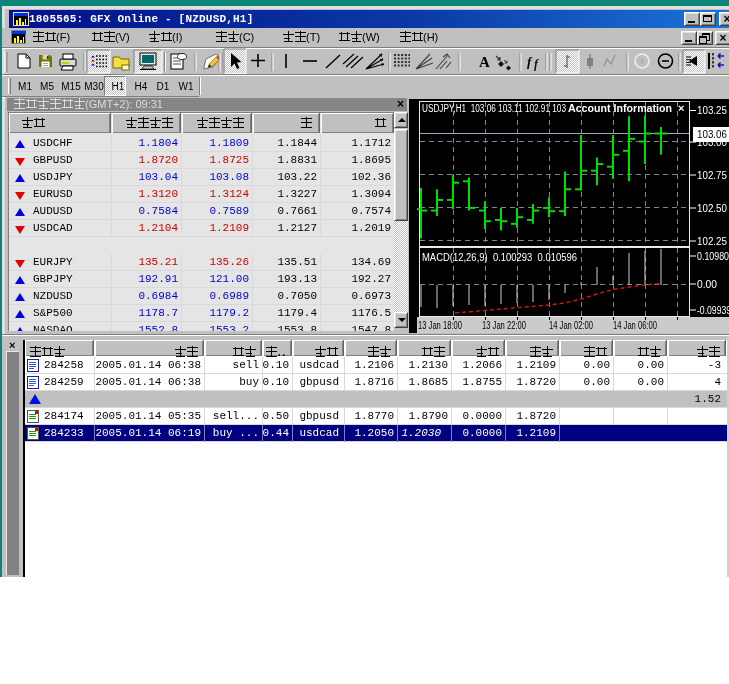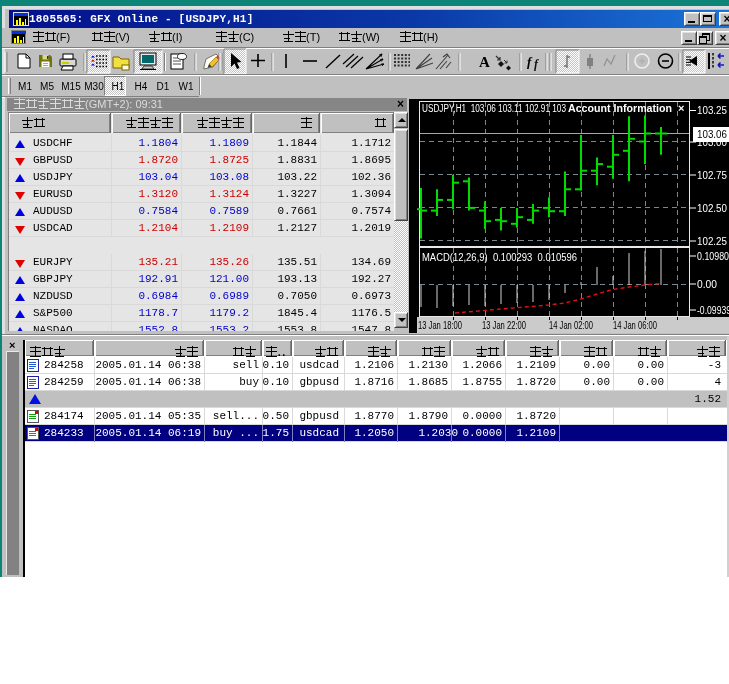--- a/index.html
+++ b/index.html
@@ -84,21 +84,21 @@
  background-image:linear-gradient(#10a010,#10a010),linear-gradient(#10a010,#10a010),linear-gradient(#10a010,#10a010),linear-gradient(#e00000,#e00000);background-size:7px 1px,7px 1px,7px 1px,3px 3px;background-position:1px 3px,1px 5px,1px 7px,7px 0px;background-repeat:no-repeat;}
 .bal-ar{position:absolute;left:4px;top:3px;width:0;height:0;border-left:6px solid transparent;border-right:6px solid transparent;border-bottom:10px solid #0010e0;}
 #termright{position:absolute;left:725px;top:0px;width:2px;height:241px;background:#d0d0d0;}
 </style></head><body>
 <div id="scene">
 <div id="deskt"></div>
     <div id="deskl"></div>
 <div id="win">
   <div id="titlebar">
     <div id="title-ic"></div>
-    <div id="titletxt">1805565: GFX Online - [USDJPY,H1]</div>
+    <div id="titletxt">1805565: GFX Online - [NZDUSD,H1]</div>
     <div class="wbtn" style="left:675px;">
           <span class="g-min"></span>
         </div>
     <div class="wbtn" style="left:691px;">
           <span class="g-max"></span>
         </div>
     <div class="wbtn" style="left:710px;">
           <span class="g-x">×</span>
         </div>
   </div>
@@ -351,21 +351,21 @@
           <span class="num cb" style="right:217px;">0.6984</span>
           <span class="num cb" style="right:146px;">0.6989</span>
           <span class="num ck" style="right:78px;">0.7050</span>
           <span class="num ck" style="right:4px;">0.6973</span>
         </div>
 <div class="mwrow" style="top:192px;">
           <span class="sym">S&amp;P500</span>
           <span class="ar au"></span>
           <span class="num cb" style="right:217px;">1178.7</span>
           <span class="num cb" style="right:146px;">1179.2</span>
-          <span class="num ck" style="right:78px;">1845.4</span>
+          <span class="num ck" style="right:78px;">1179.4</span>
           <span class="num ck" style="right:4px;">1176.5</span>
         </div>
 <div class="mwrow" style="top:209px;">
           <span class="sym">NASDAQ</span>
           <span class="ar au"></span>
           <span class="num cb" style="right:217px;">1552.8</span>
           <span class="num cb" style="right:146px;">1553.2</span>
           <span class="num ck" style="right:78px;">1553.8</span>
           <span class="num ck" style="right:4px;">1547.8</span>
         </div>
@@ -595,23 +595,23 @@
           <span class="tc" style="right:333px;">1.8770</span>
           <span class="tc" style="right:279px;">1.8790</span>
           <span class="tc" style="right:225px;">0.0000</span>
           <span class="tc" style="right:171px;">1.8720</span>
         </div>
     <div class="trow tsell" style="top:85px;background:#000080;color:#fff;">
           <span class="docg"></span>
           <span class="tc" style="left:19px;">284233</span>
           <span class="tc" style="right:526px;">2005.01.14 06:19</span>
           <span class="tc" style="right:468px;">buy ...</span>
-          <span class="tc" style="right:438px;">1.75</span>
+          <span class="tc" style="right:438px;">0.44</span>
           <span class="tc" style="right:388px;">usdcad</span>
           <span class="tc" style="right:333px;">1.2050</span>
-          <span class="tc" style="right:269px;">1.2030</span>
+          <span class="tc" style="right:286px;font-style:italic;">1.2030</span>
           <span class="tc" style="right:225px;">0.0000</span>
           <span class="tc" style="right:171px;">1.2109</span>
         </div>
   </div>
   <div id="termright"></div>
 </div>
 </div>
 
 </body></html>

